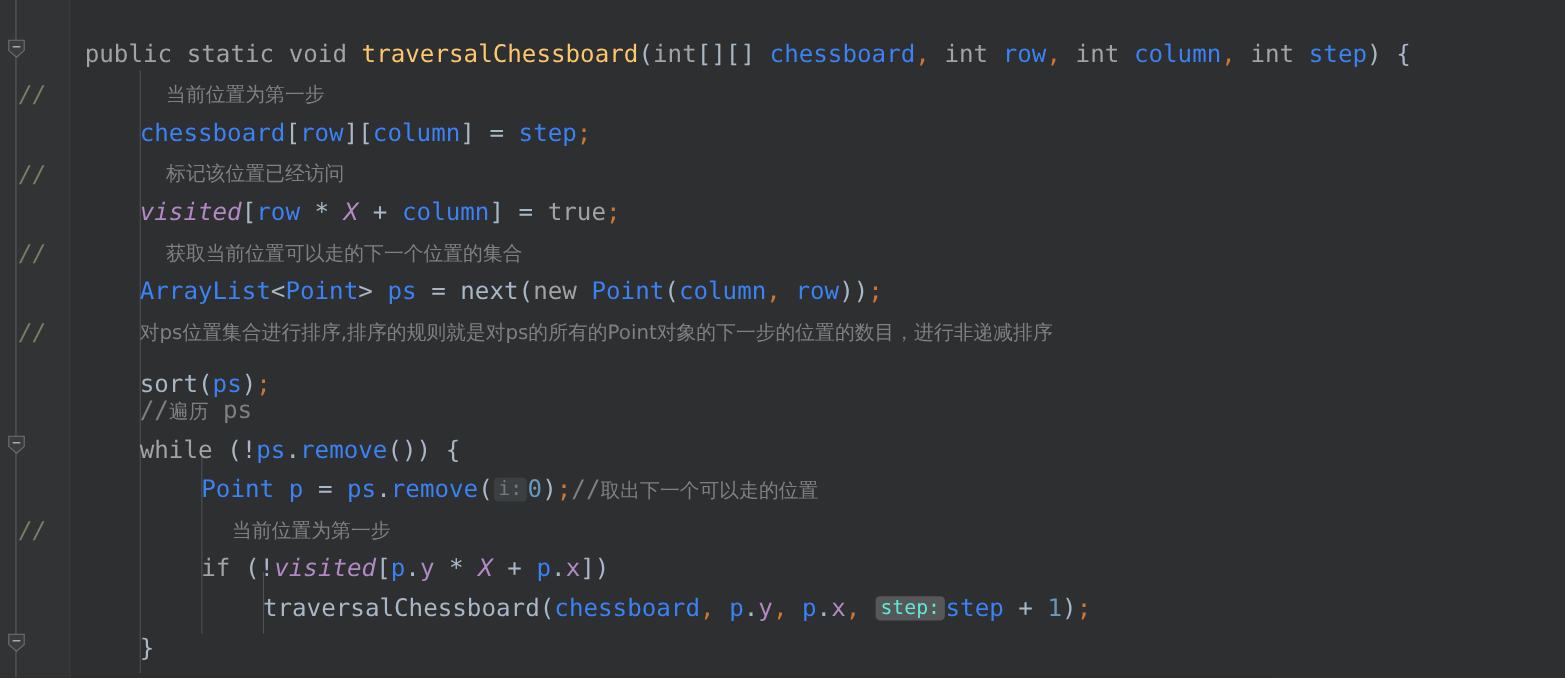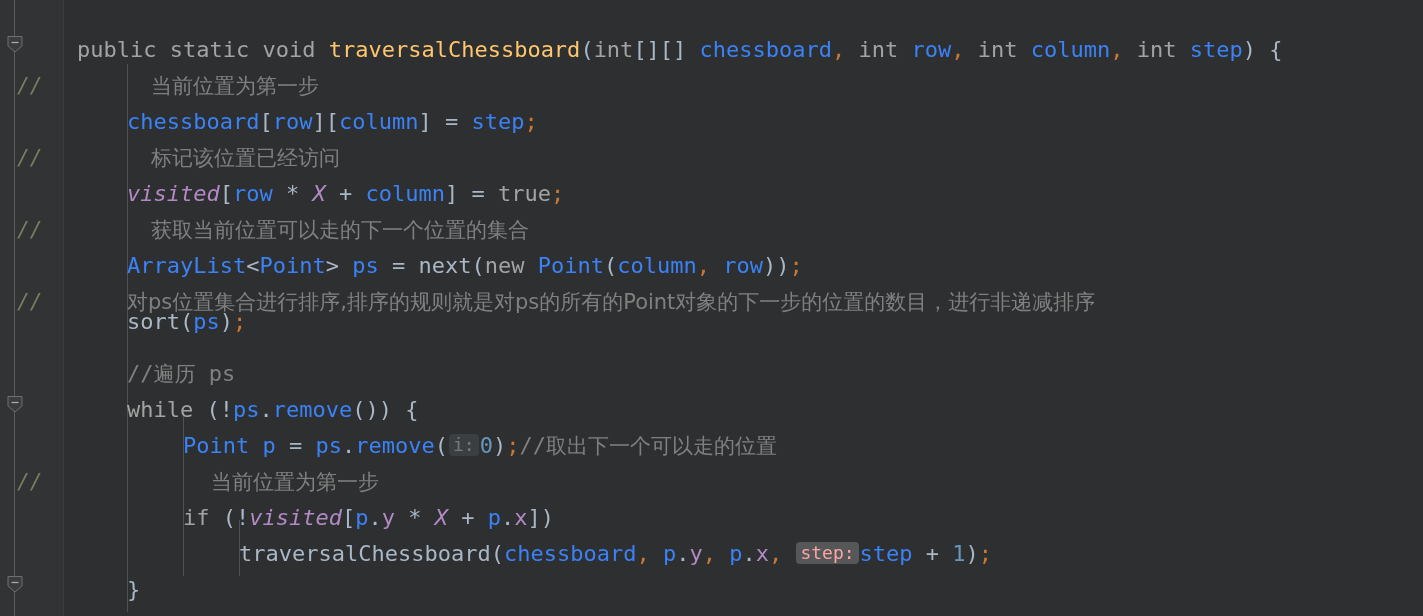--- a/index.html
+++ b/index.html
@@ -92,38 +92,38 @@
   .kw    { color: #a3a3a3; }
   .ident { color: #3b82f6; }
   .fn    { color: #FFC66D; }
   .punct { color: #A9B7C6; }
   .semi  { color: #CC7832; }
   .comma { color: #CC7832; }
   .num   { color: #6897BB; }
   .stat  { color: #B389C5; font-style: italic; margin-top: 20px; }
   .statm { color: #A9B7C6; }
   .field { color: #B389C5; }
-  .cmt   { color: #808080; font-family: "DejaVu Sans", "Liberation Sans", sans-serif; font-size: 21px; }
+  .cmt   { color: #808080; font-family: "DejaVu Sans", "Liberation Sans", sans-serif; font-size: 18px; }
   .cmt-mono { color: #808080; }
 
   
   .hint {
     display: inline-block;
     background: #3C3F41;
     color: #787878;
     border-radius: 4px;
     padding: 1px 4px 1px 4px;
     font-size: 18px;
     line-height: 20px;
     vertical-align: 2px;
     margin: 0 1px;
   }
   .hint.active {
     background: #555759;
-    color: #fca5a5;
+    color: #5eead4;
   }
 </style>
 </head>
 <body>
 
 <div id="editor">
 
   <div class="gutter">
     <div class="fold-rail"></div>
     <div id="fold-markers">
@@ -163,21 +163,21 @@
       </div>
     <div id="code-lines">
         <div class="code-line" style="top: 32px; padding-left: 14px;"><span class="kw">public</span><span class="ident"> </span><span class="kw">static</span><span class="ident"> </span><span class="kw">void</span><span class="ident"> </span><span class="fn">traversalChessboard</span><span class="punct">(</span><span class="kw">int</span><span class="punct">[][] </span><span class="ident">chessboard</span><span class="comma">,</span><span class="ident"> </span><span class="kw">int</span><span class="ident"> </span><span class="ident">row</span><span class="comma">,</span><span class="ident"> </span><span class="kw">int</span><span class="ident"> </span><span class="ident">column</span><span class="comma">,</span><span class="ident"> </span><span class="kw">int</span><span class="ident"> </span><span class="ident">step</span><span class="punct">) {</span></div>
         <div class="code-line" style="top: 68px; padding-left: 88px;"><span class="cmt">当前位置为第一步</span></div>
         <div class="code-line" style="top: 104px; padding-left: 64px;"><span class="ident">chessboard</span><span class="punct">[</span><span class="ident">row</span><span class="punct">][</span><span class="ident">column</span><span class="punct">] = </span><span class="ident">step</span><span class="semi">;</span></div>
         <div class="code-line" style="top: 140px; padding-left: 88px;"><span class="cmt">标记该位置已经访问</span></div>
         <div class="code-line" style="top: 176px; padding-left: 64px;"><span class="stat">visited</span><span class="punct">[</span><span class="ident">row</span><span class="punct"> * </span><span class="stat">X</span><span class="punct"> + </span><span class="ident">column</span><span class="punct">] = </span><span class="kw">true</span><span class="semi">;</span></div>
         <div class="code-line" style="top: 212px; padding-left: 88px;"><span class="cmt">获取当前位置可以走的下一个位置的集合</span></div>
         <div class="code-line" style="top: 248px; padding-left: 64px;"><span class="ident">ArrayList</span><span class="punct">&lt;</span><span class="ident">Point</span><span class="punct">&gt; </span><span class="ident">ps</span><span class="punct"> = </span><span class="statm">next</span><span class="punct">(</span><span class="kw">new</span><span class="ident"> </span><span class="ident">Point</span><span class="punct">(</span><span class="ident">column</span><span class="comma">,</span><span class="ident"> </span><span class="ident">row</span><span class="punct">))</span><span class="semi">;</span></div>
         <div class="code-line" style="top: 284px; padding-left: 64px;"><span class="cmt">对ps位置集合进行排序,排序的规则就是对ps的所有的Point对象的下一步的位置的数目，进行非递减排序</span></div>
-        <div class="code-line" style="top: 304px; padding-left: 64px;"><span class="statm">sort</span><span class="punct">(</span><span class="ident">ps</span><span class="punct">)</span><span class="semi">;</span></div>
+        <div class="code-line" style="top: 332px; padding-left: 64px;"><span class="statm">sort</span><span class="punct">(</span><span class="ident">ps</span><span class="punct">)</span><span class="semi">;</span></div>
         <div class="code-line" style="top: 356px; padding-left: 64px;"><span class="cmt-mono">//</span><span class="cmt">遍历</span><span class="cmt-mono"> ps</span></div>
         <div class="code-line" style="top: 392px; padding-left: 64px;"><span class="kw">while</span><span class="punct"> (!</span><span class="ident">ps</span><span class="punct">.</span><span class="ident">remove</span><span class="punct">()) {</span></div>
         <div class="code-line" style="top: 428px; padding-left: 120px;"><span class="ident">Point</span><span class="ident"> </span><span class="ident">p</span><span class="punct"> = </span><span class="ident">ps</span><span class="punct">.</span><span class="ident">remove</span><span class="punct">(</span><span class="hint">i:</span><span class="num">0</span><span class="punct">)</span><span class="semi">;</span><span class="cmt-mono">//</span><span class="cmt">取出下一个可以走的位置</span></div>
         <div class="code-line" style="top: 464px; padding-left: 148px;"><span class="cmt">当前位置为第一步</span></div>
         <div class="code-line" style="top: 500px; padding-left: 120px;"><span class="kw">if</span><span class="punct"> (!</span><span class="stat">visited</span><span class="punct">[</span><span class="ident">p</span><span class="punct">.</span><span class="field">y</span><span class="punct"> * </span><span class="stat">X</span><span class="punct"> + </span><span class="ident">p</span><span class="punct">.</span><span class="field">x</span><span class="punct">])</span></div>
         <div class="code-line" style="top: 536px; padding-left: 176px;"><span class="statm">traversalChessboard</span><span class="punct">(</span><span class="ident">chessboard</span><span class="comma">,</span><span class="ident"> </span><span class="ident">p</span><span class="punct">.</span><span class="field">y</span><span class="comma">,</span><span class="ident"> </span><span class="ident">p</span><span class="punct">.</span><span class="field">x</span><span class="comma">,</span><span class="ident"> </span><span class="hint active">step:</span><span class="ident">step</span><span class="punct"> + </span><span class="num">1</span><span class="punct">)</span><span class="semi">;</span></div>
         <div class="code-line" style="top: 572px; padding-left: 64px;"><span class="punct">}</span></div>
       </div>
   </div>
 

